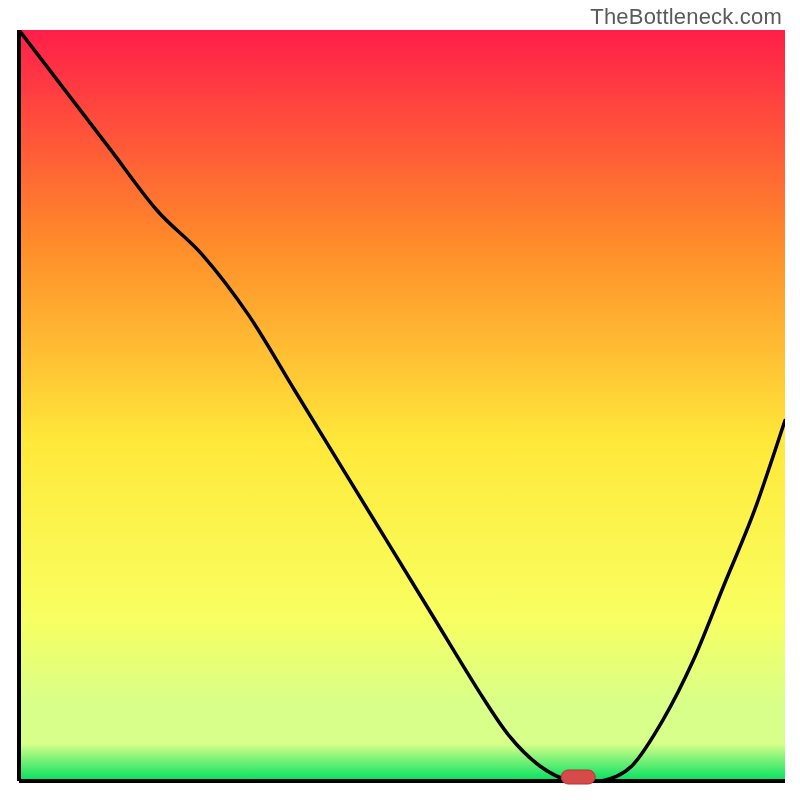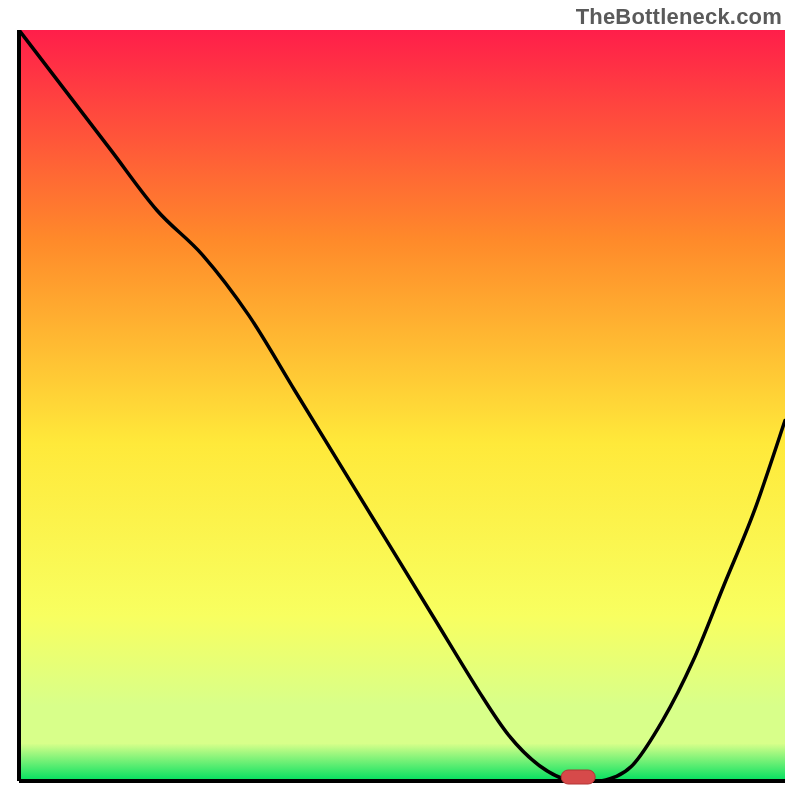--- a/index.html
+++ b/index.html
@@ -23,21 +23,21 @@
     left: 0;
     top: 0;
     width: 770px;
     height: 755px;
   }
   .attribution {
     position: absolute;
     top: 4px;
     right: 18px;
     font-size: 22px;
-    font-weight: 700;
+    font-weight: 400;
     color: #5a5a5a;
     letter-spacing: 0.2px;
   }
   svg { display: block; }
 </style>
 </head>
 <body>
 
 <div class="attribution">TheBottleneck.com</div>
 

